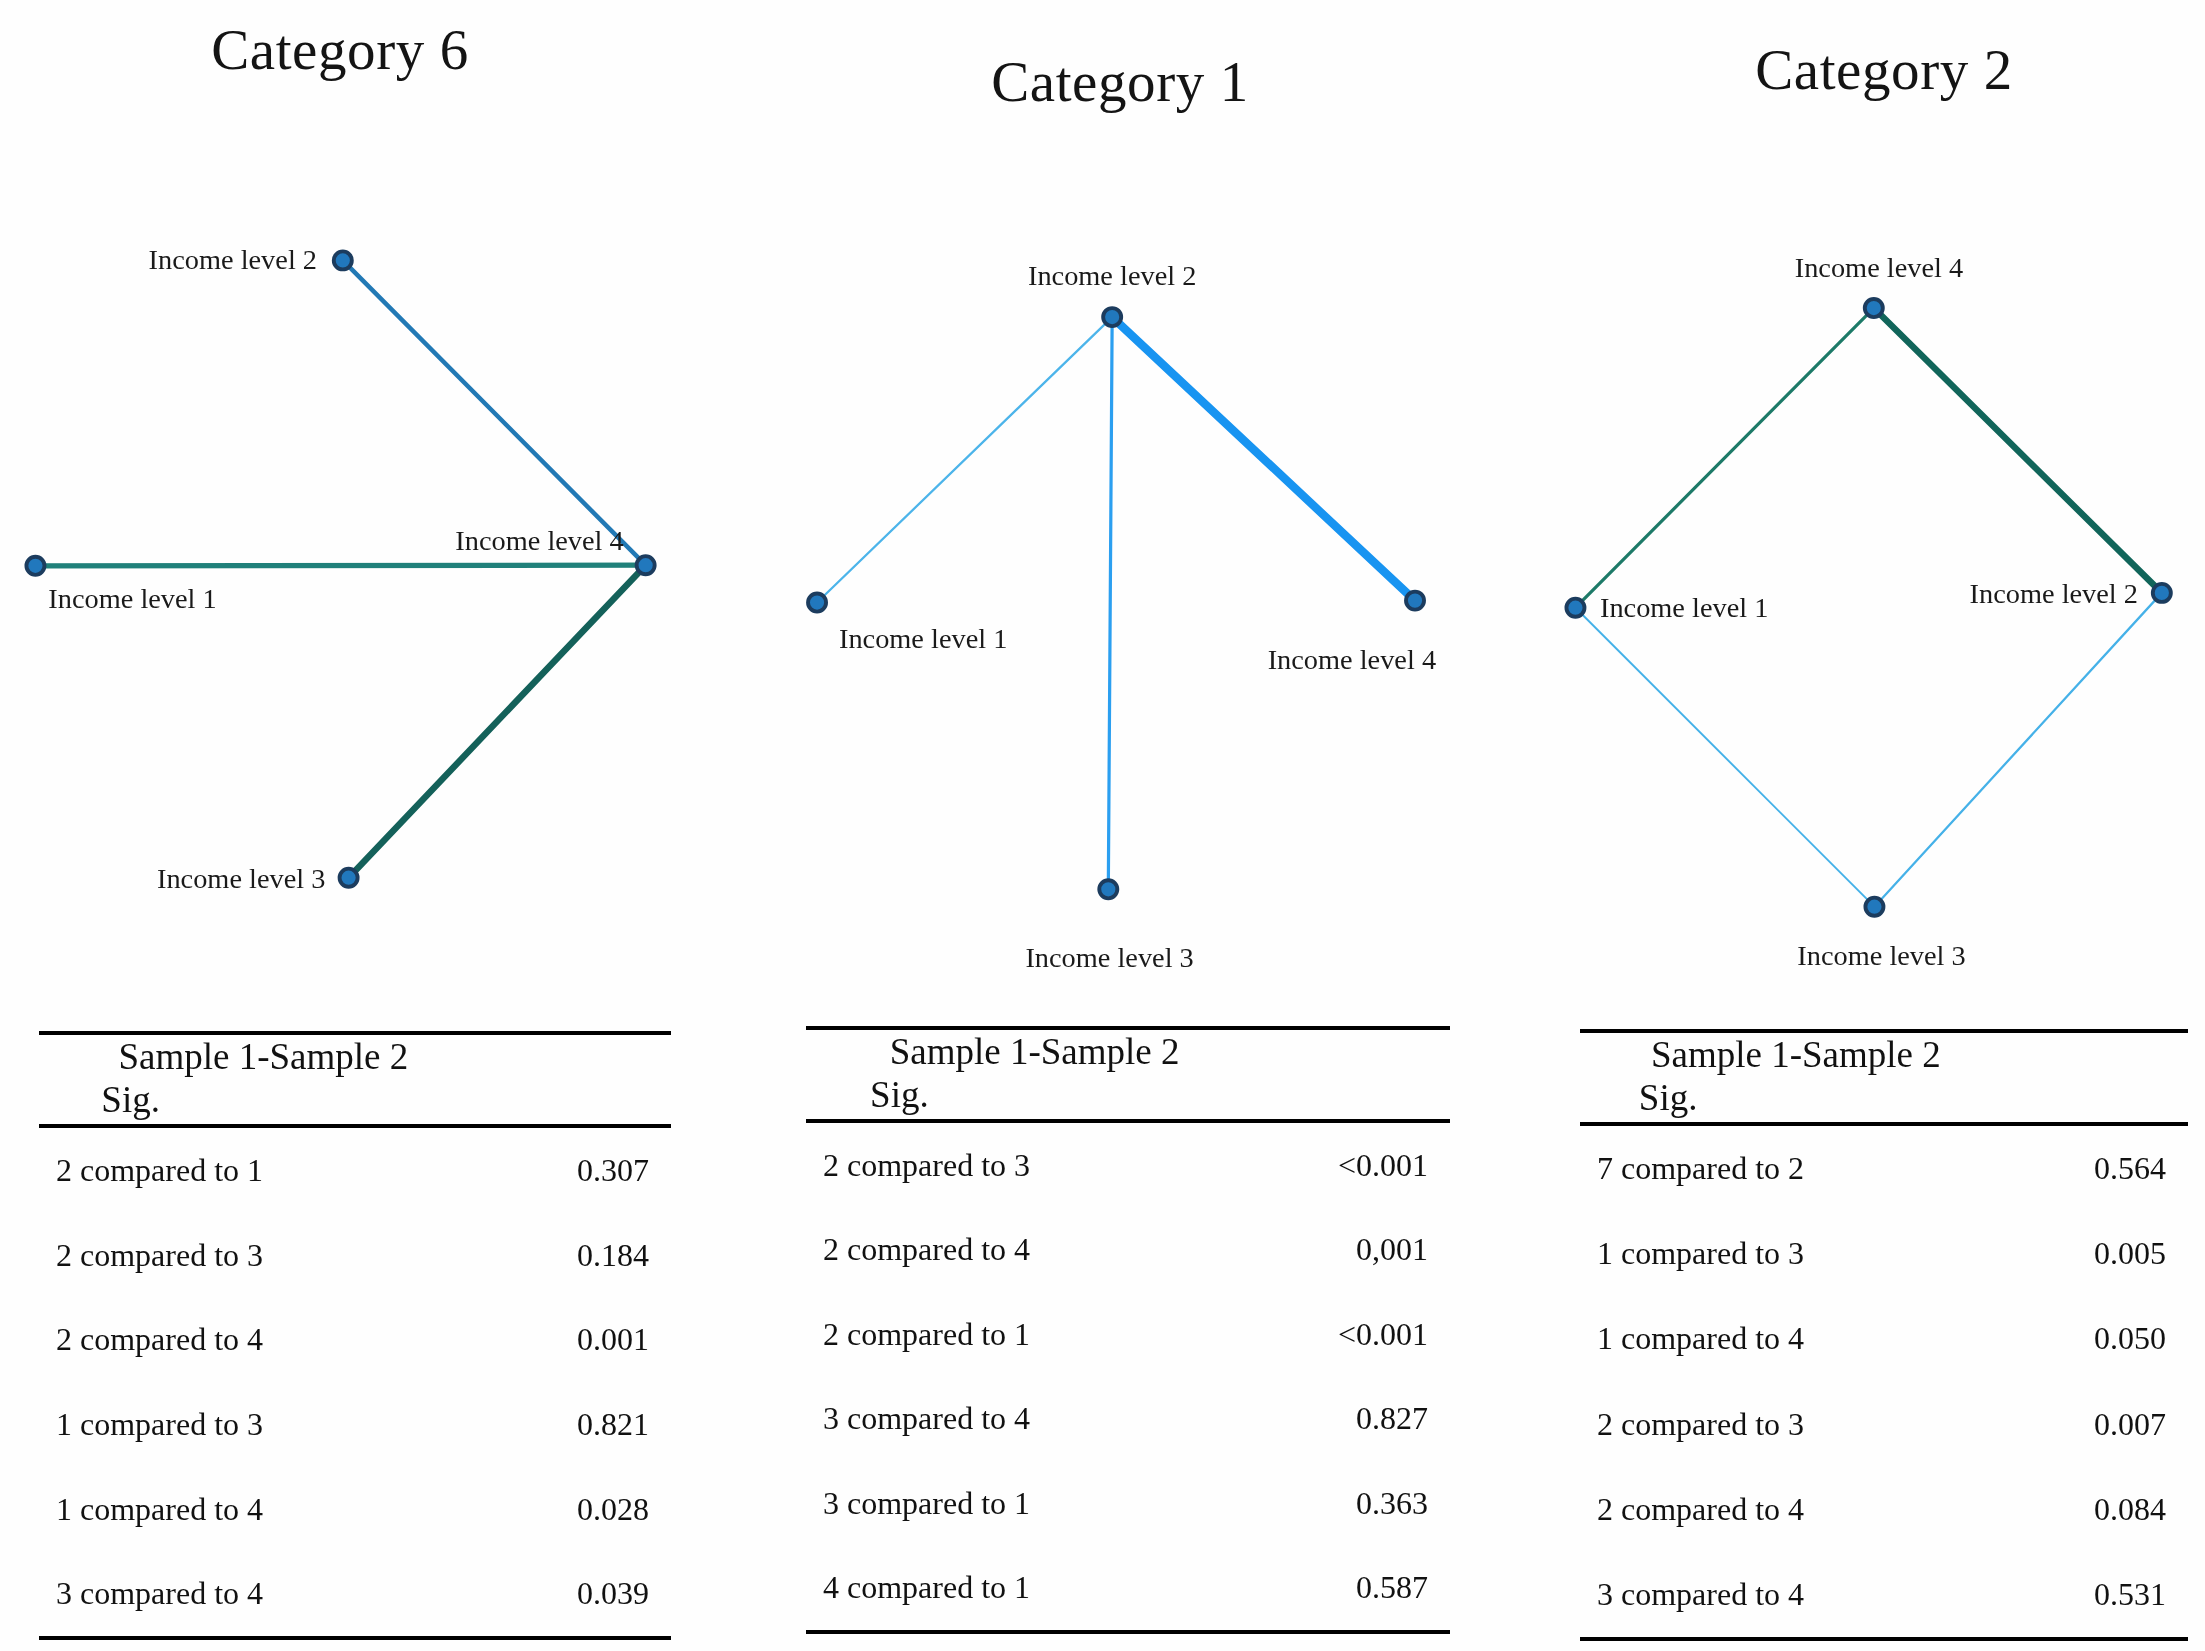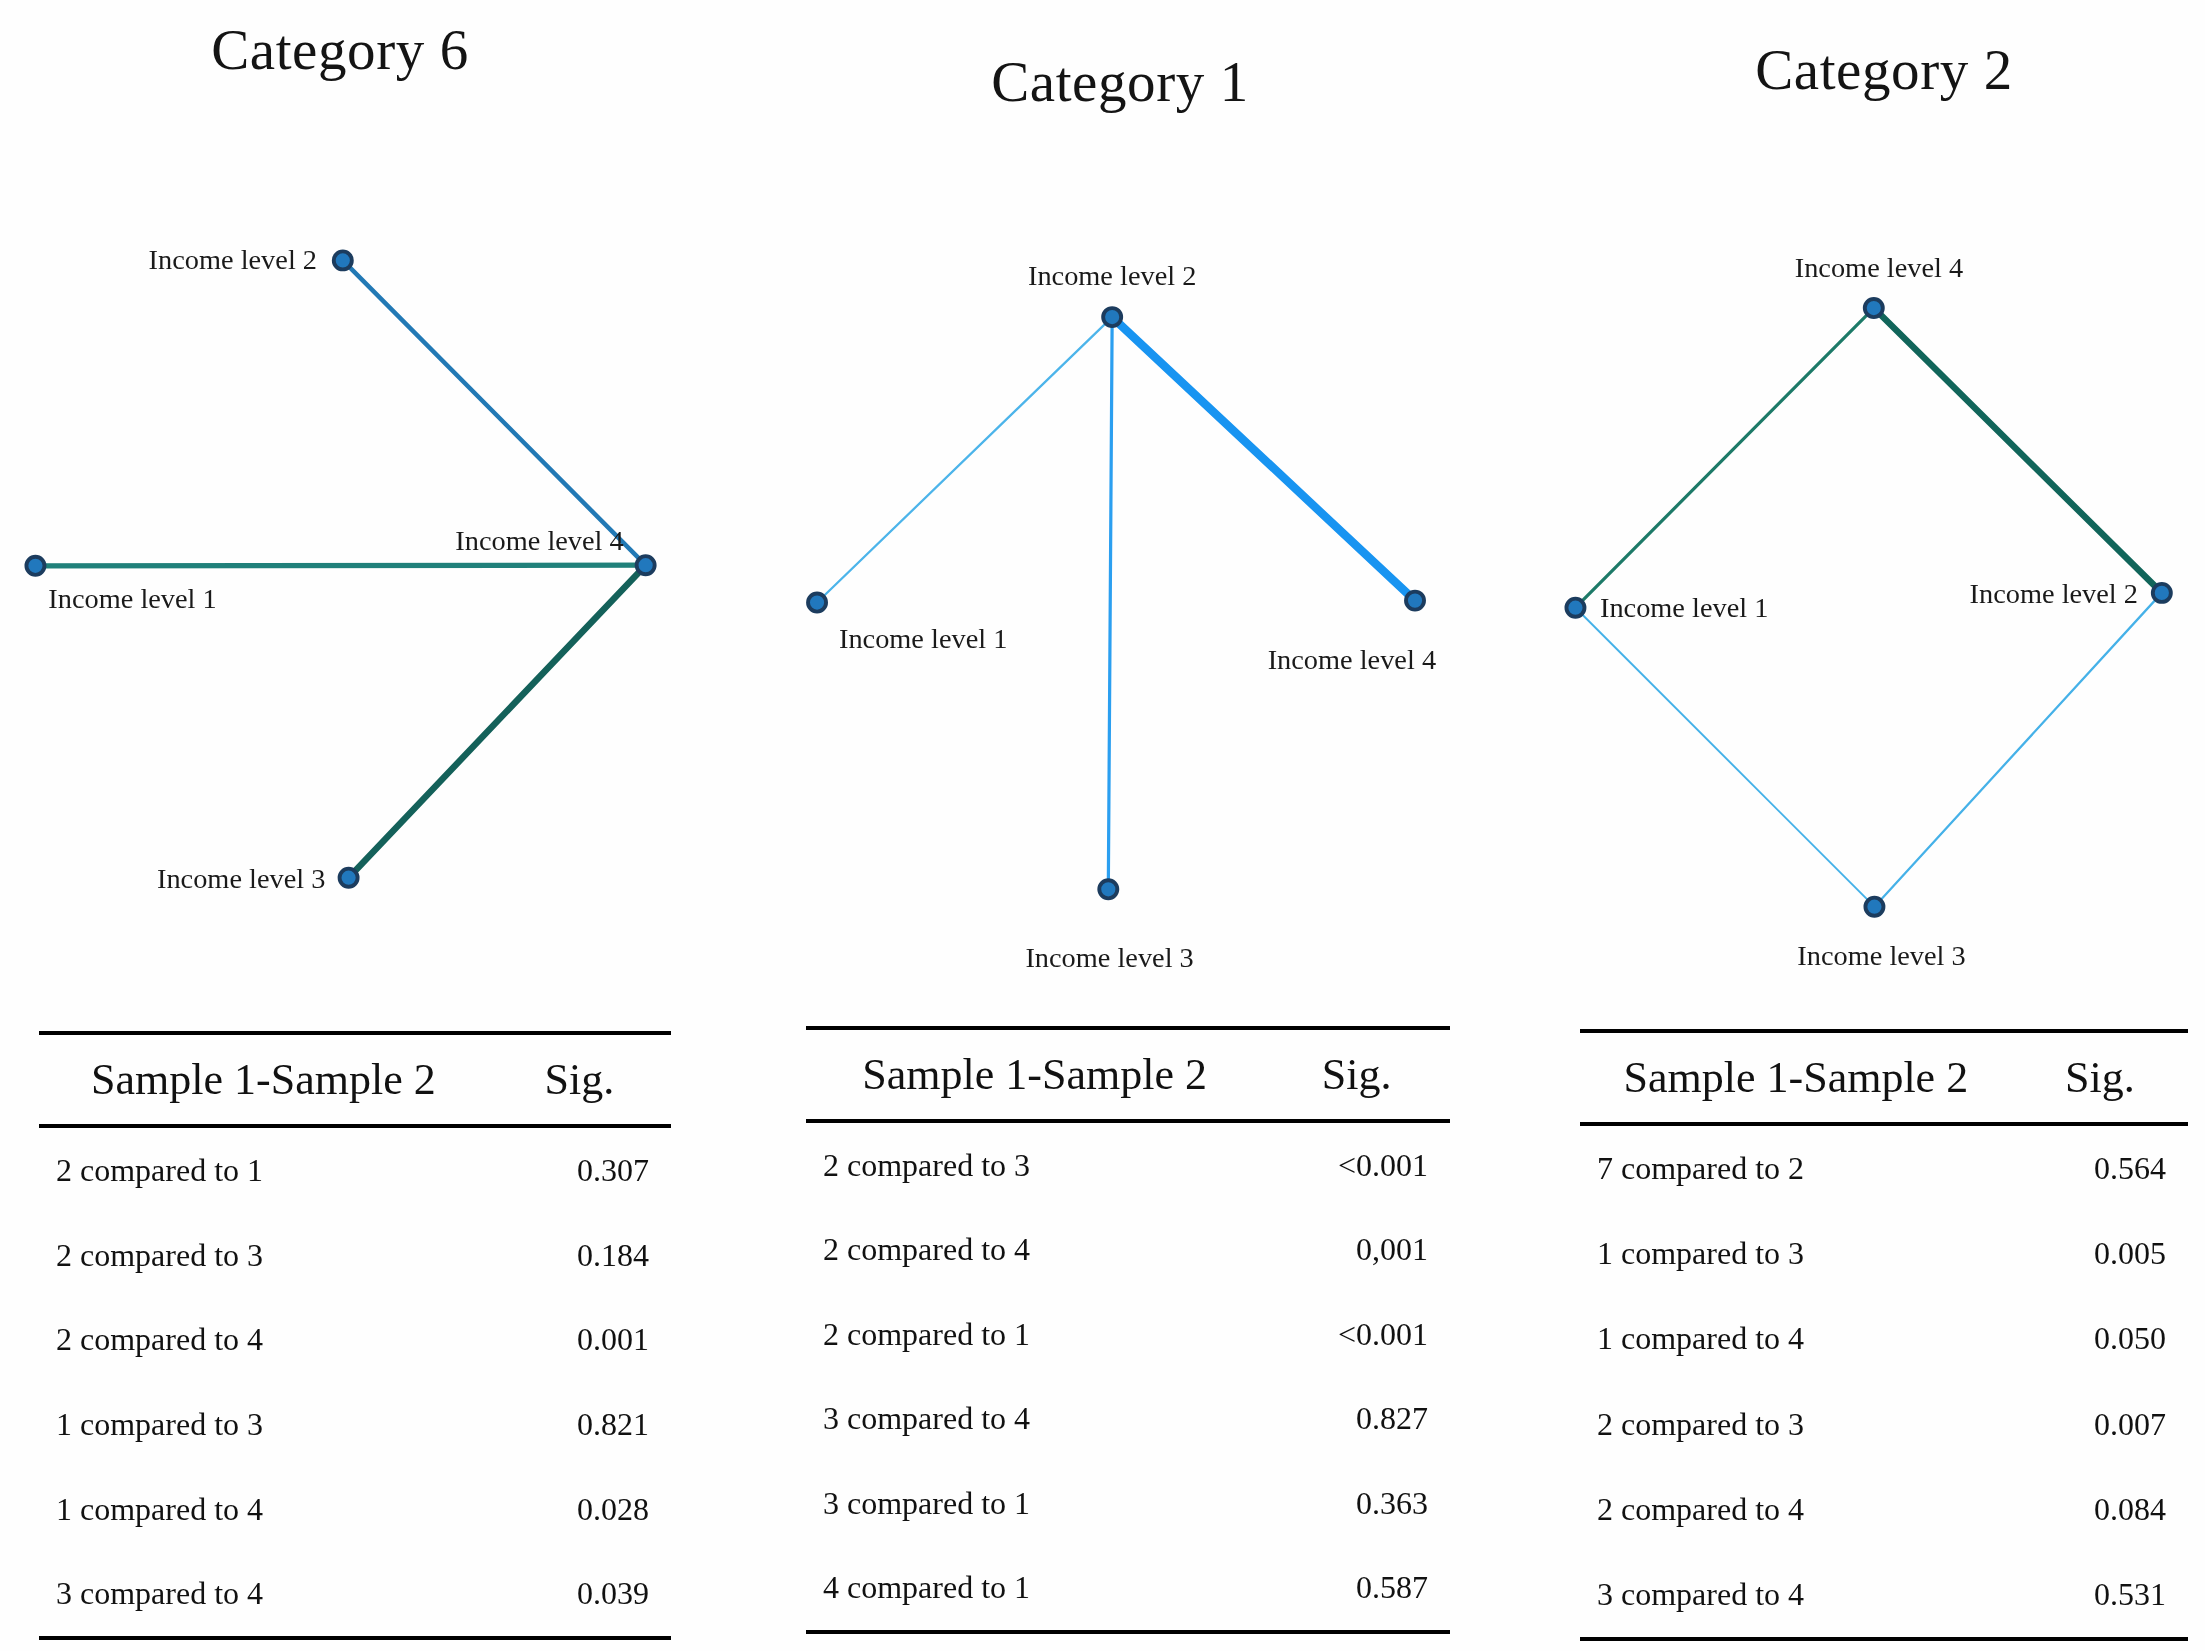--- a/index.html
+++ b/index.html
@@ -13,21 +13,22 @@
     font-size:57px;color:#141414;letter-spacing:0.6px;
   }
   #graph-layer{position:absolute;left:0;top:0;}
   .sig-table{
     position:absolute;display:flex;flex-direction:column;
     border-top:4.5px solid #000;border-bottom:4.5px solid #000;
     box-sizing:border-box;background:transparent;
   }
   .sig-header{
     height:89px;border-bottom:4.5px solid #000;display:flex;align-items:stretch;
-    font-size:44px;
+    font-size:37px;
+    flex-direction:column;
   }
   .sig-row{flex:1;display:flex;align-items:stretch;font-size:32px;}
   .cell{display:flex;align-items:center;box-sizing:border-box;}
   .c1{width:71%;}
   .c2{width:29%;}
   .sig-header .c1{justify-content:center;}
   .sig-header .c2{justify-content:center;}
   .sig-row .c1{justify-content:flex-start;padding-left:17px;}
   .sig-row .c2{justify-content:flex-end;padding-right:22px;text-align:right;}
   svg text{font-family:"Liberation Serif","DejaVu Serif",serif;}

